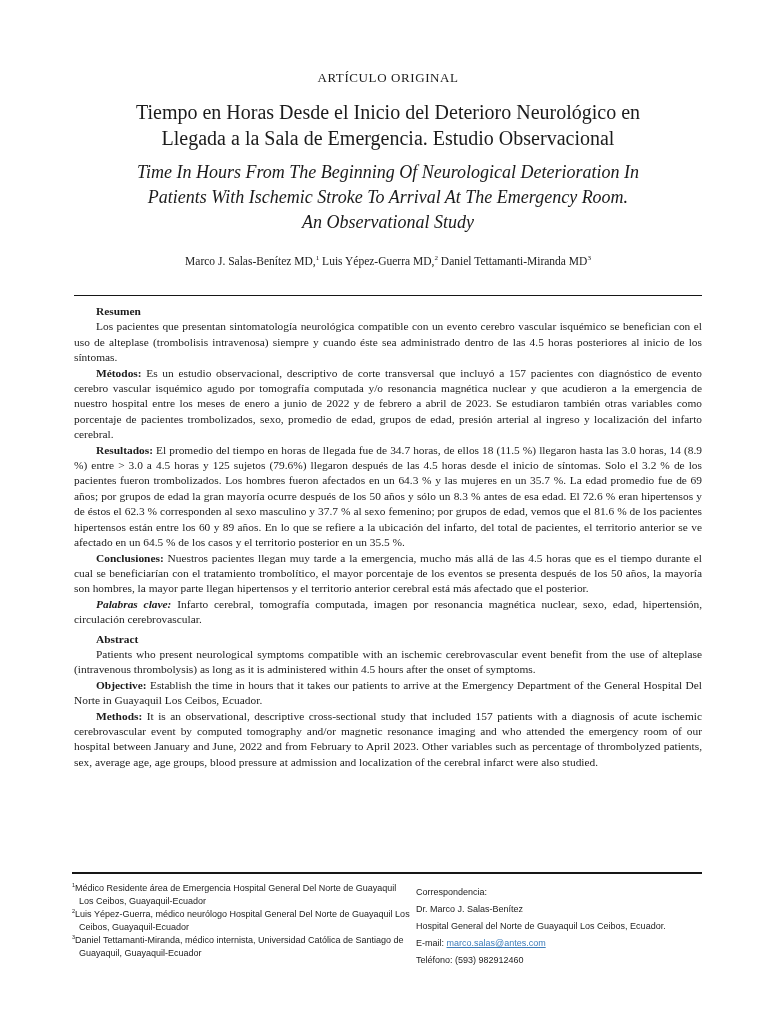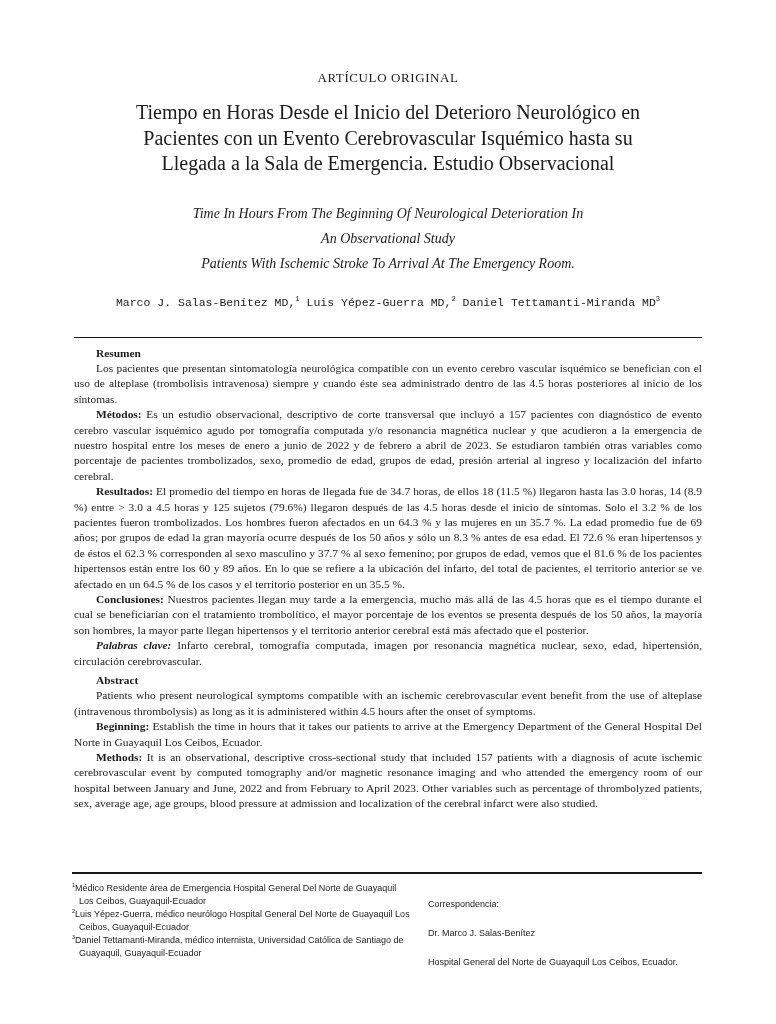--- a/index.html
+++ b/index.html
@@ -22,32 +22,31 @@
   }
 
   .title-es {
     margin: 14px 0 0 0;
     text-align: center;
     font-size: 20px;
     line-height: 25.5px;
     font-weight: normal;
   }
   .title-en {
-    margin: 24px 0 0 0;
+    margin: 9px 0 0 0;
     text-align: center;
     font-style: italic;
-    font-size: 14px;
+    font-size: 18px;
     line-height: 25px;
     font-weight: normal;
   }
   .authors {
     margin-top: 20px;
     text-align: center;
     font-size: 11.5px;
-    font-family: Liberation Mono, monospace;
   }
   sup { font-size: 0.62em; vertical-align: super; line-height: 0; }
 
   .rule {
     margin-top: 28px;
     border: none;
     border-top: 1.6px solid #161616;
     height: 0;
   }
 
@@ -71,21 +70,21 @@
     padding-top: 8px;
     font-family: "Liberation Sans", sans-serif;
     font-size: 9px;
     line-height: 13px;
     display: flex;
     color: #222222;
   }
   .affils { width: 338px; }
   .affil { padding-left: 7px; text-indent: -7px; }
   .corr { margin-left: auto; width: 290px; }
-  .corr div { margin: 16px; }
+  .corr div { margin: 4px; }
   a.email { text-decoration: underline; cursor: pointer; }
 
   .page-footer {
     position: absolute;
     top: 977px;
     left: 72px;
     right: 74px;
     display: flex;
     justify-content: space-between;
     font-size: 13px;
@@ -95,49 +94,48 @@
 </head>
 <body>
 
 <div class="page">
   <div class="content">
 
     <div class="kicker">ARTÍCULO ORIGINAL</div>
 
     <h1 class="title-es">
       <div>Tiempo en Horas Desde el Inicio del Deterioro Neurológico en</div>
-      <div>Pacientes con un Evento Cerebrovascular Isquémico hasta su</div>
       <div>Llegada a la Sala de Emergencia. Estudio Observacional</div>
     </h1>
 
     <h2 class="title-en">
       <div>Time In Hours From The Beginning Of Neurological Deterioration In</div>
+      <div>Patients With Ischemic Stroke To Arrival At The Emergency Room.</div>
       <div>An Observational Study</div>
-      <div>Patients With Ischemic Stroke To Arrival At The Emergency Room.</div>
     </h2>
 
     <div class="authors">
       <span>Marco J. Salas-Benítez MD,</span><sup>1</sup><span> Luis Yépez-Guerra MD,</span><sup>2</sup><span> Daniel Tettamanti-Miranda MD</span><sup>3</sup>
     </div>
 
     <hr class="rule">
 
     <section class="body-text">
       <p class="heading">Resumen</p>
       <p><b></b><span>Los pacientes que presentan sintomatología neurológica compatible con un evento cerebro vascular isquémico se benefician con el uso de alteplase (trombolisis intravenosa) siempre y cuando éste sea administrado dentro de las 4.5 horas posteriores al inicio de los síntomas.</span></p>
       <p><b>Métodos:</b><span> Es un estudio observacional, descriptivo de corte transversal que incluyó a 157 pacientes con diagnóstico de evento cerebro vascular isquémico agudo por tomografía computada y/o resonancia magnética nuclear y que acudieron a la emergencia de nuestro hospital entre los meses de enero a junio de 2022 y de febrero a abril de 2023. Se estudiaron también otras variables como porcentaje de pacientes trombolizados, sexo, promedio de edad, grupos de edad, presión arterial al ingreso y localización del infarto cerebral.</span></p>
       <p><b>Resultados:</b><span> El promedio del tiempo en horas de llegada fue de 34.7 horas, de ellos 18 (11.5 %) llegaron hasta las 3.0 horas, 14 (8.9 %) entre &gt; 3.0 a 4.5 horas y 125 sujetos (79.6%) llegaron después de las 4.5 horas desde el inicio de síntomas. Solo el 3.2 % de los pacientes fueron trombolizados. Los hombres fueron afectados en un 64.3 % y las mujeres en un 35.7 %. La edad promedio fue de 69 años; por grupos de edad la gran mayoría ocurre después de los 50 años y sólo un 8.3 % antes de esa edad. El 72.6 % eran hipertensos y de éstos el 62.3 % corresponden al sexo masculino y 37.7 % al sexo femenino; por grupos de edad, vemos que el 81.6 % de los pacientes hipertensos están entre los 60 y 89 años. En lo que se refiere a la ubicación del infarto, del total de pacientes, el territorio anterior se ve afectado en un 64.5 % de los casos y el territorio posterior en un 35.5 %.</span></p>
       <p><b>Conclusiones:</b><span> Nuestros pacientes llegan muy tarde a la emergencia, mucho más allá de las 4.5 horas que es el tiempo durante el cual se beneficiarían con el tratamiento trombolítico, el mayor porcentaje de los eventos se presenta después de los 50 años, la mayoría son hombres, la mayor parte llegan hipertensos y el territorio anterior cerebral está más afectado que el posterior.</span></p>
       <p><b class="bi">Palabras clave:</b><span> Infarto cerebral, tomografía computada, imagen por resonancia magnética nuclear, sexo, edad, hipertensión, circulación cerebrovascular.</span></p>
     </section>
 
     <section class="body-text abstract-section">
       <p class="heading">Abstract</p>
       <p><b></b><span>Patients who present neurological symptoms compatible with an ischemic cerebrovascular event benefit from the use of alteplase (intravenous thrombolysis) as long as it is administered within 4.5 hours after the onset of symptoms.</span></p>
-      <p><b>Beginning:</b><span> Establish the time in hours that it takes our patients to arrive at the Emergency Department of the General Hospital Del Norte in Guayaquil Los Ceibos, Ecuador.</span></p>
+      <p><b>Objective:</b><span> Establish the time in hours that it takes our patients to arrive at the Emergency Department of the General Hospital Del Norte in Guayaquil Los Ceibos, Ecuador.</span></p>
       <p><b>Methods:</b><span> It is an observational, descriptive cross-sectional study that included 157 patients with a diagnosis of acute ischemic cerebrovascular event by computed tomography and/or magnetic resonance imaging and who attended the emergency room of our hospital between January and June, 2022 and from February to April 2023. Other variables such as percentage of thrombolyzed patients, sex, average age, age groups, blood pressure at admission and localization of the cerebral infarct were also studied.</span></p>
     </section>
 
   </div>
 
   <div class="footnotes">
     <div class="affils">
       <div class="affil"><sup>1</sup><span>Médico Residente área de Emergencia Hospital General Del Norte de Guayaquil Los Ceibos, Guayaquil-Ecuador</span></div>
       <div class="affil"><sup>2</sup><span>Luis Yépez-Guerra, médico neurólogo Hospital General Del Norte de Guayaquil Los Ceibos, Guayaquil-Ecuador</span></div>
       <div class="affil"><sup>3</sup><span>Daniel Tettamanti-Miranda, médico internista, Universidad Católica de Santiago de Guayaquil, Guayaquil-Ecuador</span></div>

